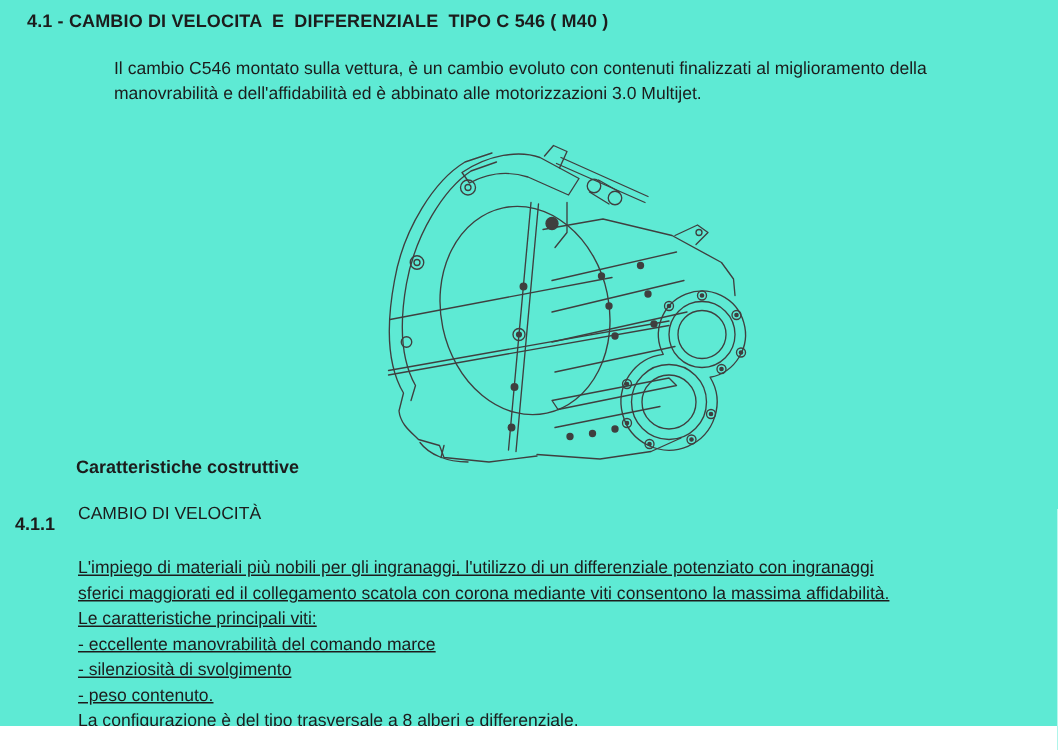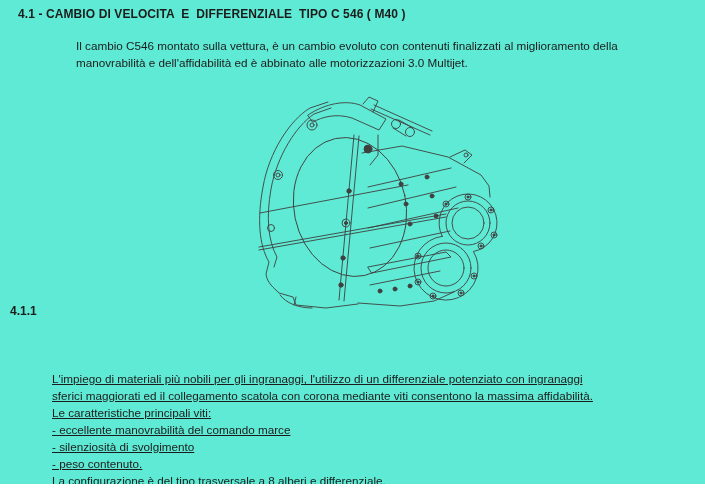--- a/index.html
+++ b/index.html
@@ -42,21 +42,21 @@
     height: 215px;
   }
   .h-sub {
     position: absolute;
     left: 10px;
     top: 304px;
     font-size: 12px;
     font-weight: bold;
     display: flex;
   }
-  .h-sub .num { margin-right: 14px; }
+  .h-sub .num { margin-right: 14px; margin-top: 38px; }
   .subheading {
     position: absolute;
     left: 52px;
     top: 336px;
     font-size: 11.7px;
   }
   .body-block {
     position: absolute;
     left: 52px;
     top: 370px;
@@ -166,22 +166,24 @@
         <path d="M120 190 L190 176"></path>
         <circle cx="130" cy="196" r="2" fill="#3f3f3f"></circle>
         <circle cx="145" cy="194" r="2" fill="#3f3f3f"></circle>
         <circle cx="160" cy="191" r="2" fill="#3f3f3f"></circle>
       </g>
     </svg>
   </figure>
 
   <div class="h-sub">
     <span class="num">4.1.1</span>
+    <span>Caratteristiche costruttive</span>
   </div>
 
+  <div class="subheading">CAMBIO DI VELOCITÀ</div>
 
   <div class="body-block">
     <div class="line">L'impiego di materiali più nobili per gli ingranaggi, l'utilizzo di un differenziale potenziato con ingranaggi</div>
     <div class="line">sferici maggiorati ed il collegamento scatola con corona mediante viti consentono la massima affidabilità.</div>
     <div class="line">Le caratteristiche principali viti:</div>
     <div class="line">- eccellente manovrabilità del comando marce</div>
     <div class="line">- silenziosità di svolgimento</div>
     <div class="line">- peso contenuto.</div>
     <div class="line">La configurazione è del tipo trasversale a 8 alberi e differenziale.</div>
   </div>

